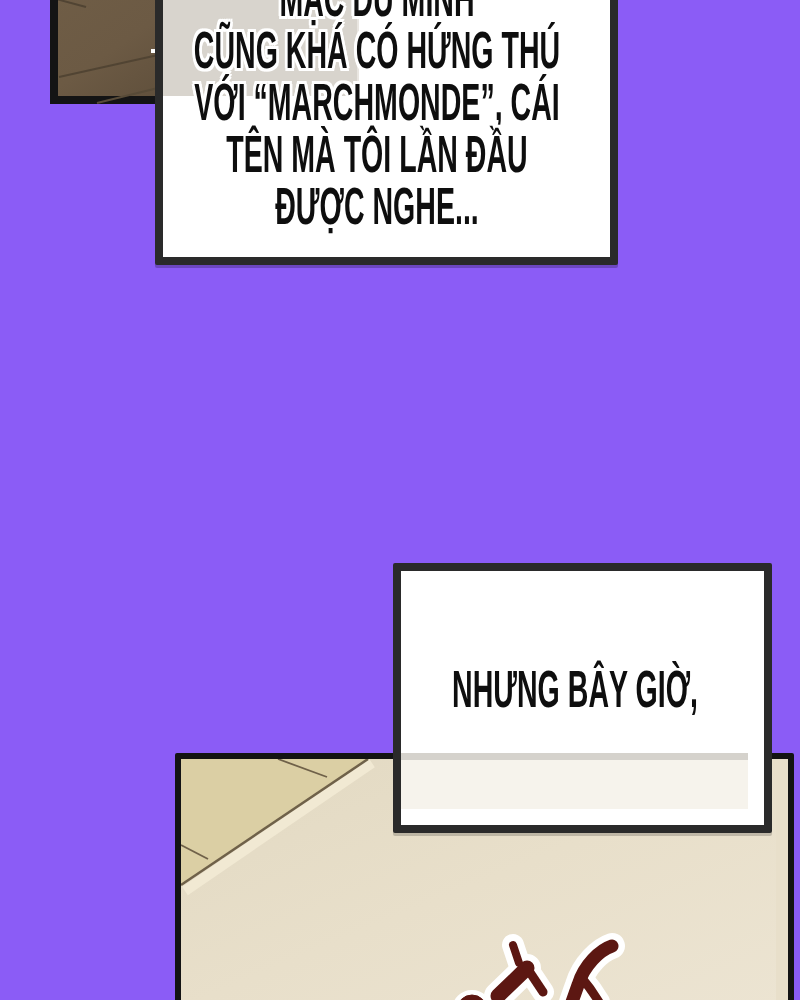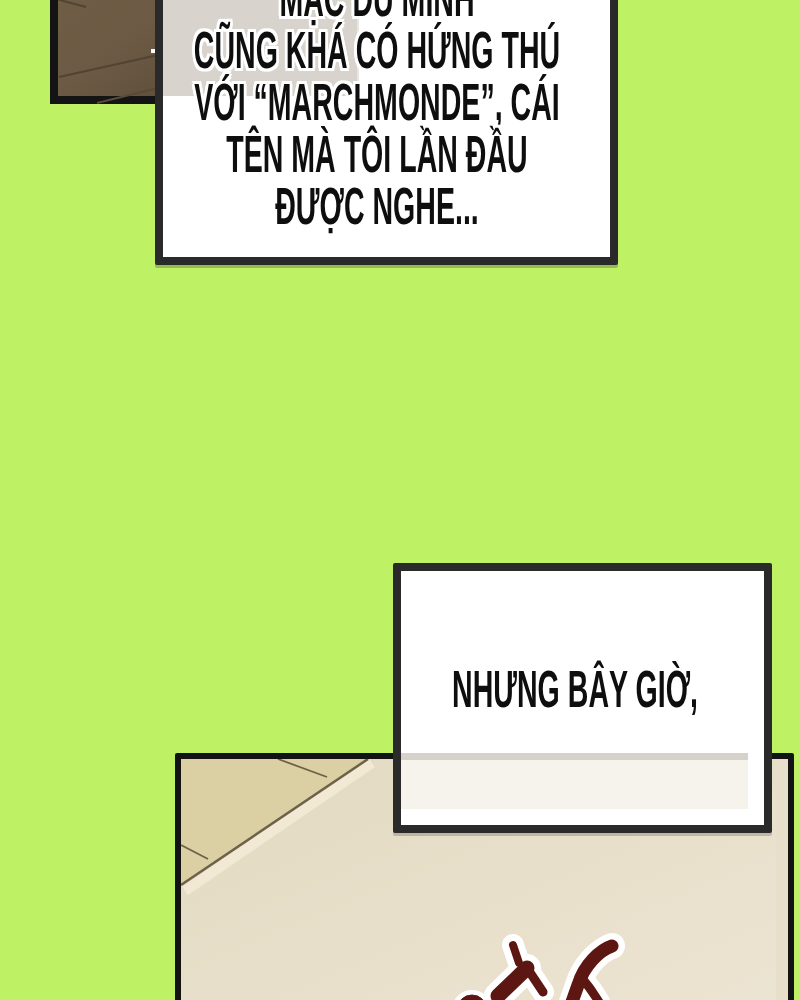--- a/index.html
+++ b/index.html
@@ -1,18 +1,18 @@
 <!DOCTYPE html>
 <html><head>
 <meta charset="utf-8">
 <style>
   html,body{margin:0;padding:0;background:#ffffff;}
   #page{
     position:relative;width:800px;height:1000px;overflow:hidden;
-    background:#bef264;font-family:"Liberation Sans",sans-serif;
+    background:#8b5cf6;font-family:"Liberation Sans",sans-serif;
   }
   
   #panel-top{
     position:absolute;left:50px;top:-12px;width:106px;height:108px;
     background:linear-gradient(145deg,#6f5d46 0%,#6c5a44 55%,#60503c 100%);
     border-left:8px solid #141414;border-bottom:8px solid #141414;
     z-index:1;
   }
   #panel-top svg{position:absolute;left:0;top:0;}
   #grain-cross{position:absolute;left:95px;top:84px;z-index:2;}

